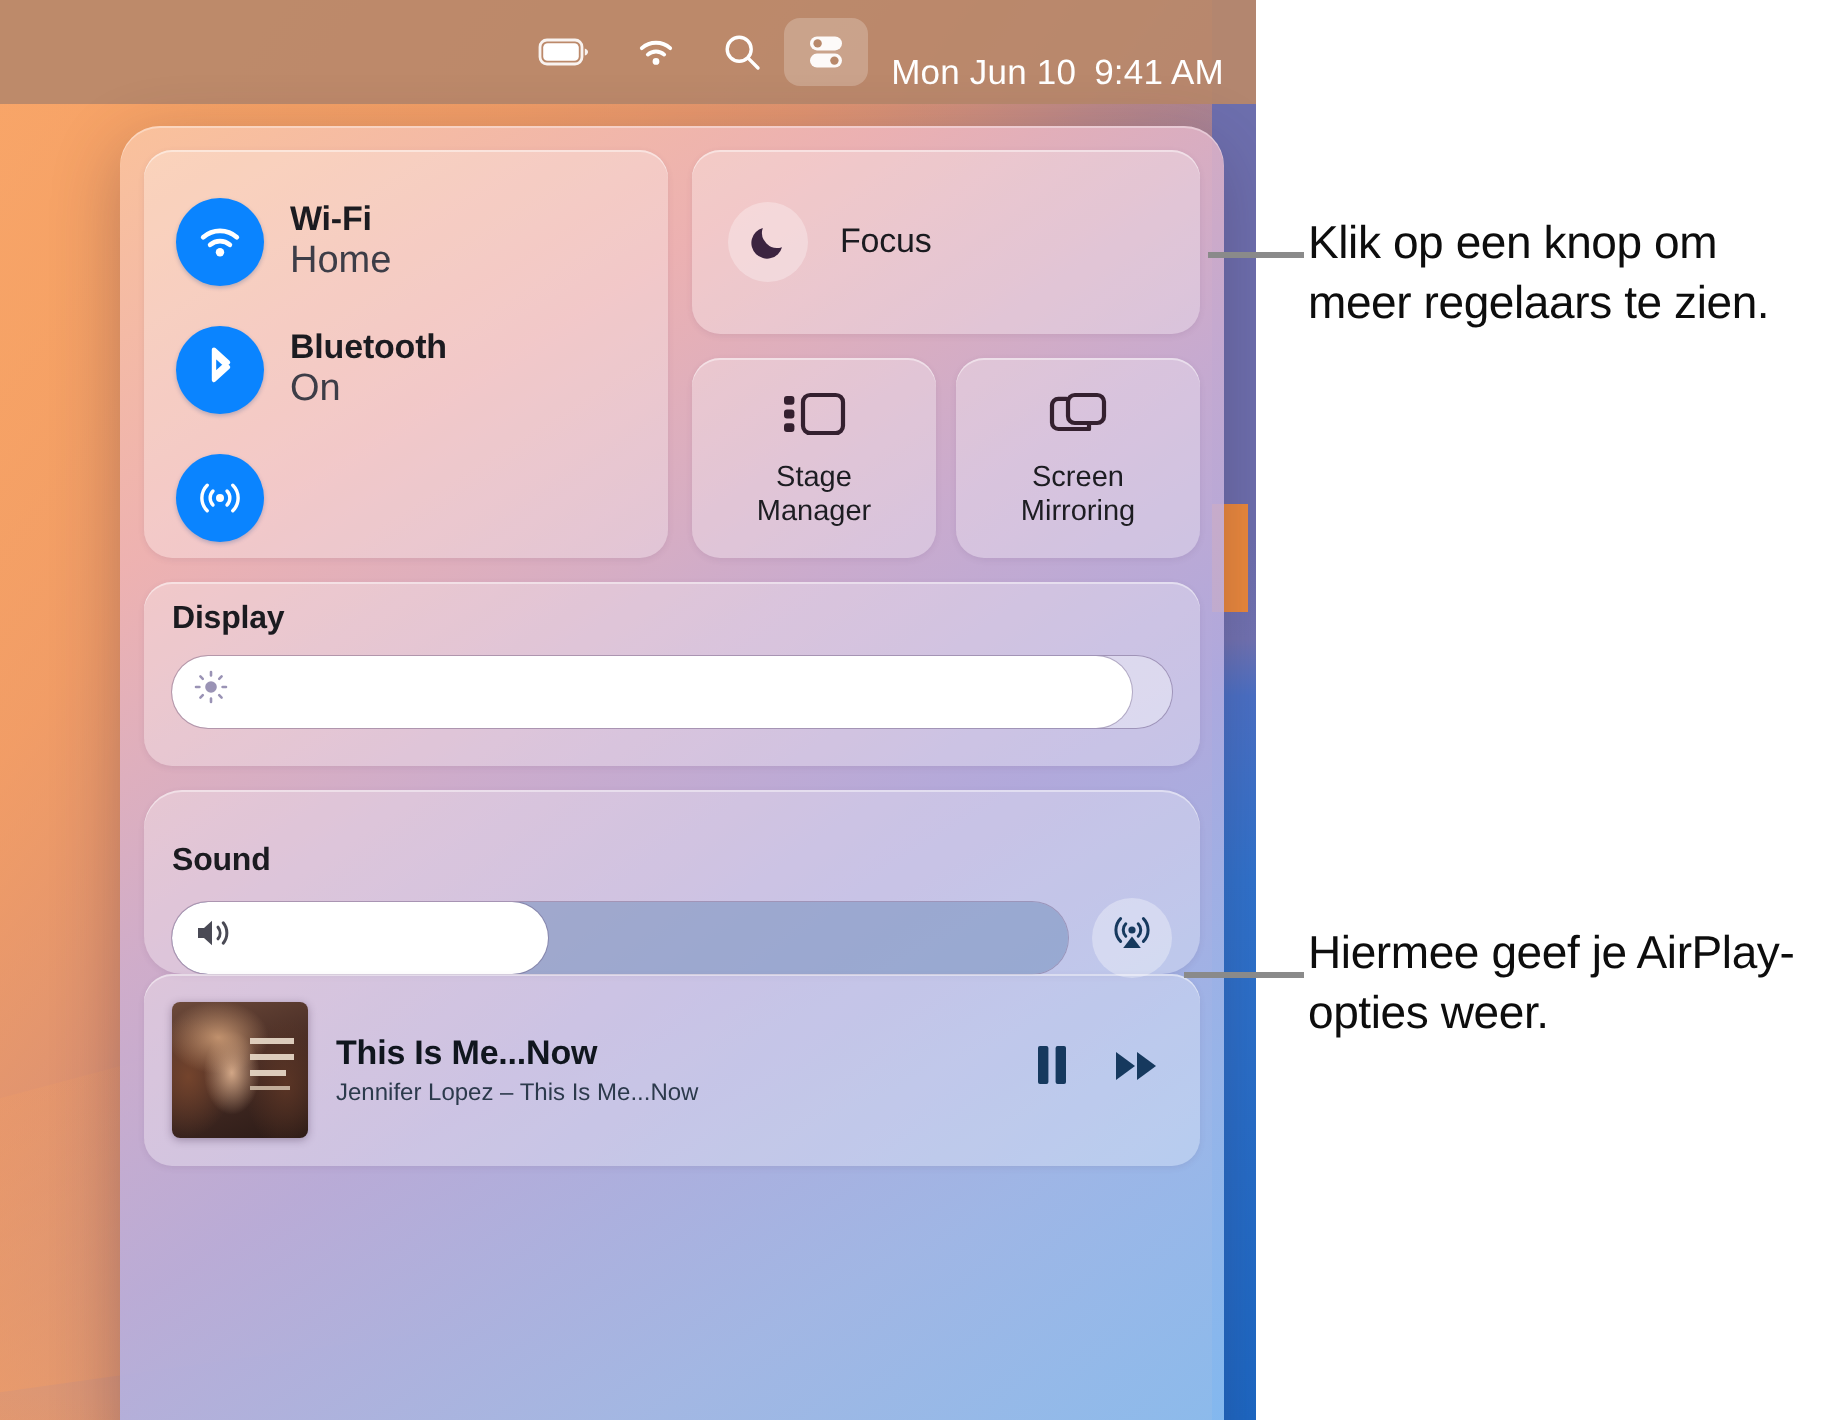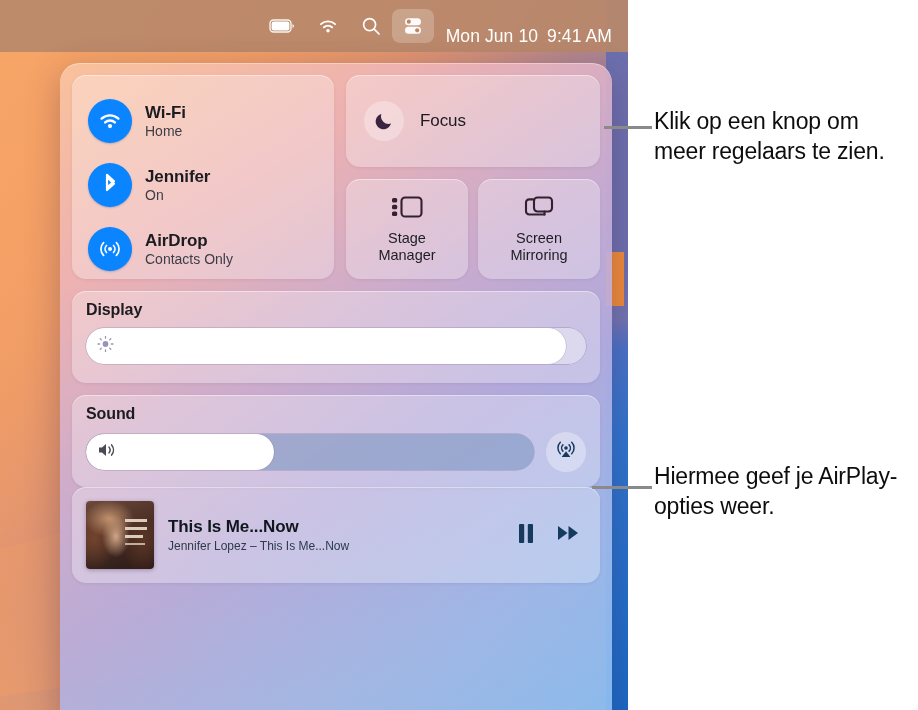--- a/index.html
+++ b/index.html
@@ -89,21 +89,21 @@
   
   .tile-toggles { left:12px; top:12px; width:262px; height:204px; padding:14px 0 0 0; }
   .tg { display:flex; align-items:center; height:64px; padding-left:16px; }
   .tg-ic {
     width:44px; height:44px; border-radius:50%; background:#0a84ff;
     display:flex; align-items:center; justify-content:center; flex:0 0 44px;
     box-shadow:0 1px 2px rgba(0,60,140,.25);
   }
   .tg-tx { margin-left:13px; line-height:1.15; }
   .tg-t { font-size:17px; font-weight:bold; color:#1b1b20; letter-spacing:-.1px; }
-  .tg-s { font-size:14px; color:#3d3d47; margin-top:1px; }
+  .tg-s { font-size:19px; color:#3d3d47; margin-top:1px; }
 
   .tile-focus { left:286px; top:12px; width:254px; height:92px; }
   .focus-in { display:flex; align-items:center; height:100%; padding-left:18px; }
   .focus-circ { width:40px; height:40px; border-radius:50%;
     background:rgba(255,255,255,0.30); display:flex; align-items:center; justify-content:center; }
   .focus-lb { font-size:17px; color:#1b1b20; margin-left:16px; letter-spacing:-.1px;text-align:right; }
 
   .tile-stage { left:286px; top:116px; width:122px; height:100px; }
   .tile-mirror { left:418px; top:116px; width:122px; height:100px; }
   .sq { display:flex; flex-direction:column; align-items:center; justify-content:center;
@@ -116,21 +116,21 @@
 
   .slider { position:relative; height:36px; border-radius:18px; margin-top:9px; overflow:hidden;
     box-shadow:0 0 0 .5px rgba(80,60,100,.35); }
   .sl-track-d { background:rgba(235,235,245,.55); }
   .sl-track-s { background:rgba(118,145,190,.55); }
   .sl-fill { position:absolute; left:0; top:0; height:100%; background:#ffffff;
     border-radius:18px; box-shadow:0 0 0 .5px rgba(80,60,100,.30); }
   .sl-ic { position:absolute; left:11px; top:50%; transform:translateY(-50%); z-index:3; }
 
   
-  .tile-sound { left:12px; top:332px; width:528px; height:92px; padding:10px 14px; }
+  .tile-sound { left:12px; top:332px; width:528px; height:92px; padding:27px 14px;border-radius:19px; }
   .sound-row { display:flex; align-items:center; gap:12px; margin-top:9px; }
   .sound-row .slider { flex:1; margin-top:0; }
   .airplay-btn {
     width:40px; height:40px; border-radius:50%; flex:0 0 40px;
     background:rgba(255,255,255,0.33);
     display:flex; align-items:center; justify-content:center;
   }
 
   
   .tile-music { left:12px; top:424px; width:528px; height:96px; }
@@ -232,38 +232,34 @@
           </span>
         </div>
 
         <div class="tg">
           <span class="tg-ic">
             <svg width="22" height="26" viewBox="0 0 22 26">
               <path d="M8 5.2l7 6.4-7 6.4V2.8l7 6.4-7 6.4" fill="none" stroke="#fff" stroke-width="2.2" stroke-linejoin="round" stroke-linecap="round"></path>
             </svg>
           </span>
           <span class="tg-tx">
-            <span class="tg-t" style="display:block">Jennifer</span>
+            <span class="tg-t" style="display:block">Bluetooth</span>
             <span class="tg-s" style="display:block">On</span>
           </span>
         </div>
 
         <div class="tg">
           <span class="tg-ic">
             <svg width="26" height="26" viewBox="0 0 26 26">
               <circle cx="13" cy="13" r="2" fill="#fff"></circle>
               <path d="M9.5 16.5a5 5 0 010-7" fill="none" stroke="#fff" stroke-width="1.7" stroke-linecap="round"></path>
               <path d="M16.5 9.5a5 5 0 010 7" fill="none" stroke="#fff" stroke-width="1.7" stroke-linecap="round"></path>
               <path d="M6.6 19.4a9 9 0 010-12.8" fill="none" stroke="#fff" stroke-width="1.7" stroke-linecap="round"></path>
               <path d="M19.4 6.6a9 9 0 010 12.8" fill="none" stroke="#fff" stroke-width="1.7" stroke-linecap="round"></path>
             </svg>
-          </span>
-          <span class="tg-tx">
-            <span class="tg-t" style="display:block">AirDrop</span>
-            <span class="tg-s" style="display:block">Contacts Only</span>
           </span>
         </div>
       </div>
 
       <div class="tile tile-focus">
         <div class="focus-in">
           <span class="focus-circ">
             <svg width="22" height="22" viewBox="0 0 22 22">
               <path d="M18 13.6A7.6 7.6 0 018.4 4 7.8 7.8 0 1018 13.6z" fill="#3c2440"></path>
             </svg>

